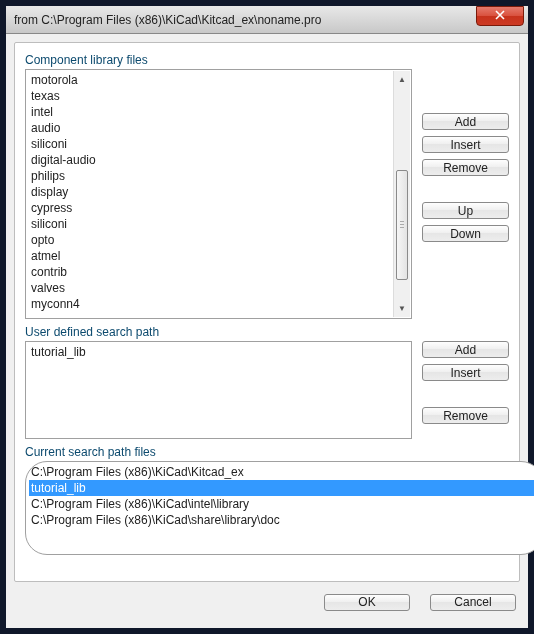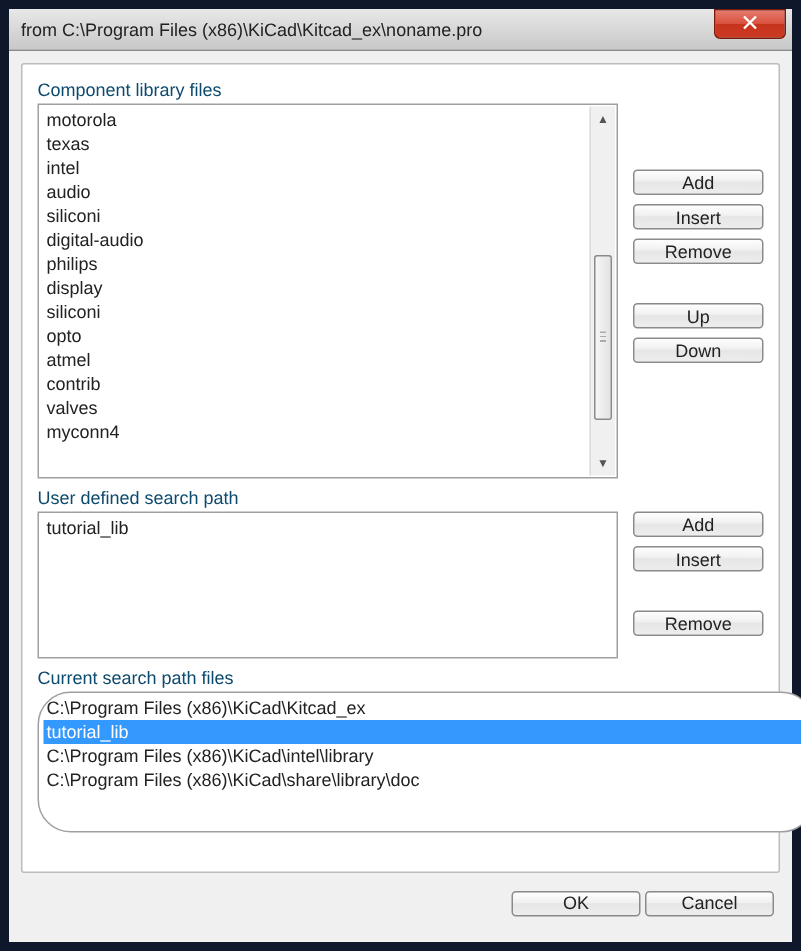--- a/index.html
+++ b/index.html
@@ -152,21 +152,21 @@
   top: 50%;
   height: 8px;
   transform: translateY(-50%);
   background: repeating-linear-gradient(to bottom, #aaa 0 1px, transparent 1px 3px);
 }
 .footer {
   height: 40px;
   display: flex;
   align-items: center;
   justify-content: flex-end;
-  gap: 3px;
+  gap: 20px;
   padding-right: 4px;
 }
 .footer .btn { width: 86px; }
 </style>
 </head>
 <body>
 
 <div class="window">
 
   <div class="titlebar">
@@ -189,20 +189,21 @@
           <div class="listbox lib-box">
             <div class="list-inner" id="lib-list">
                 <div class="list-item">motorola</div>
                 <div class="list-item">texas</div>
                 <div class="list-item">intel</div>
                 <div class="list-item">audio</div>
                 <div class="list-item">siliconi</div>
                 <div class="list-item">digital-audio</div>
                 <div class="list-item">philips</div>
                 <div class="list-item">display</div>
+                <div class="list-item">cypress</div>
                 <div class="list-item">siliconi</div>
                 <div class="list-item">opto</div>
                 <div class="list-item">atmel</div>
                 <div class="list-item">contrib</div>
                 <div class="list-item">valves</div>
                 <div class="list-item">myconn4</div>
               </div>
             <div class="scrollbar">
               <div class="sb-arrow">▲</div>
               <div class="sb-track">

